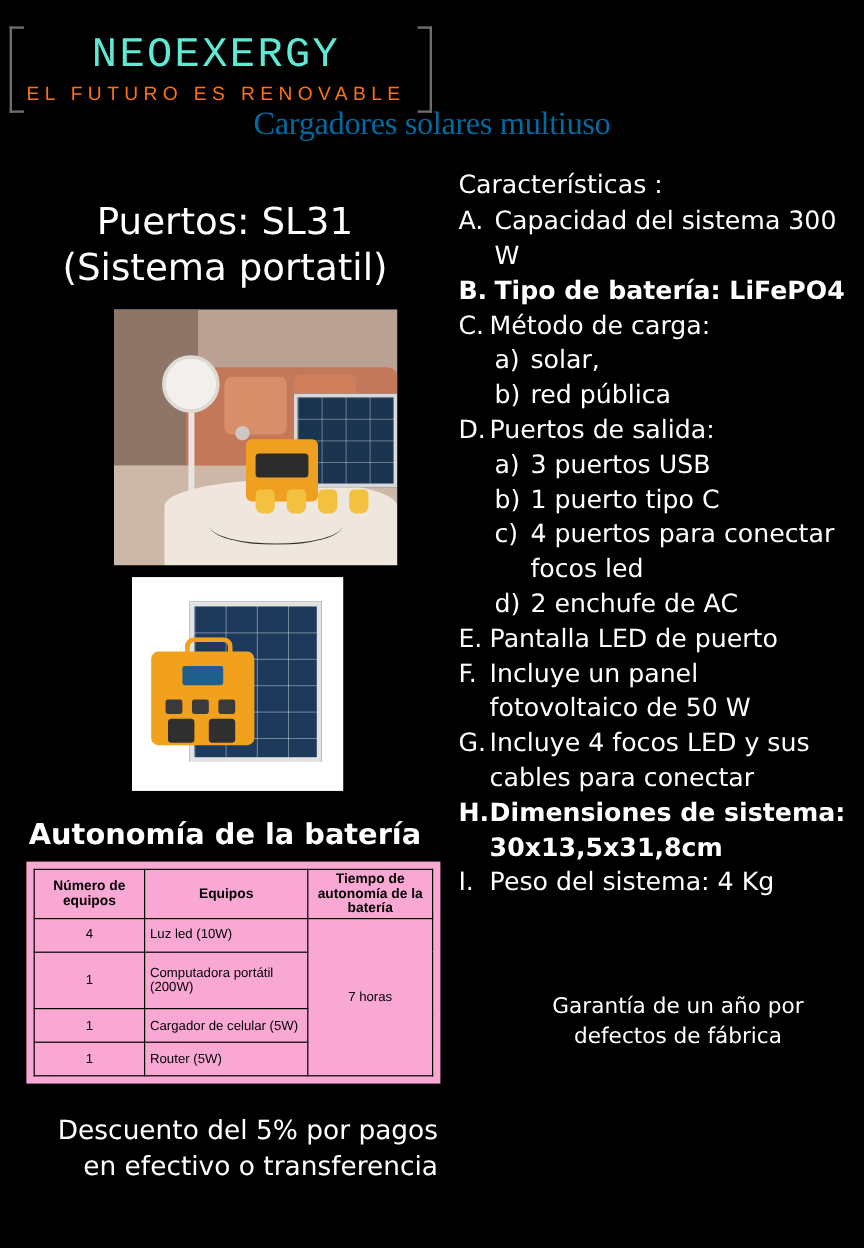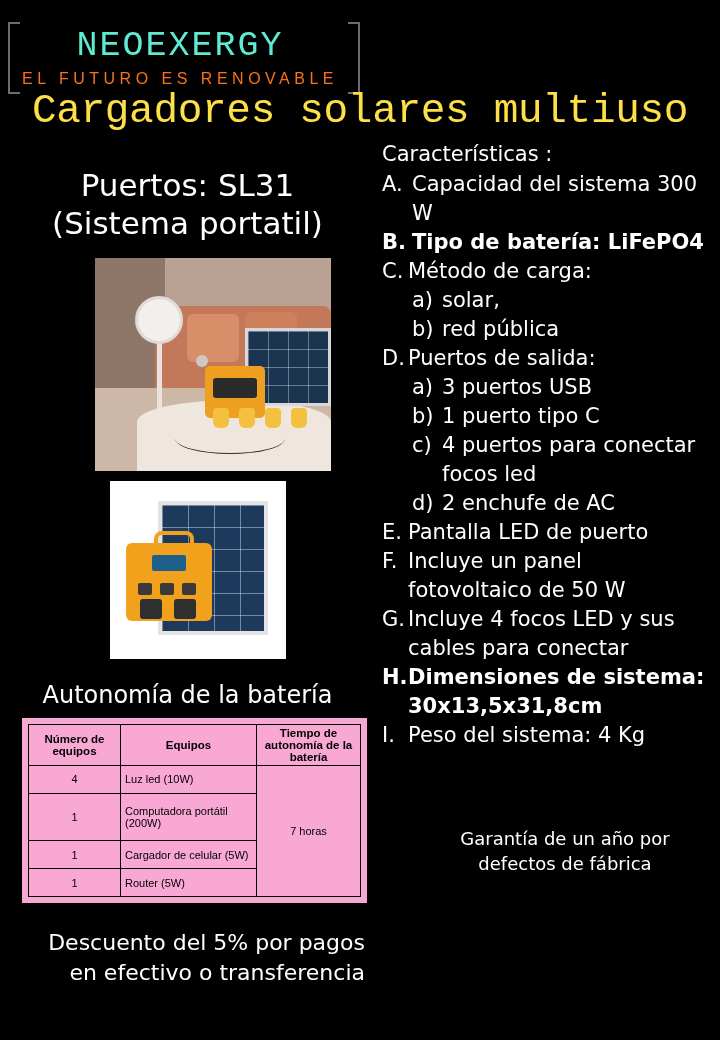--- a/index.html
+++ b/index.html
@@ -65,24 +65,24 @@
     color: #f97316;
   }
 
   
   .main-title {
     position: absolute;
     left: 0;
     top: 88px;
     width: 720px;
     text-align: center;
-    font-size: 41px;
-    font-family: Liberation Mono, monospace;
+    font-size: 27px;
+    font-family: Liberation Serif, serif;
     font-weight: 400;
-    color: #fde047;
+    color: #0369a1;
     letter-spacing: -0.3px;
   }
 
   
   .model-heading {
     position: absolute;
     left: 10px;
     top: 166px;
     width: 355px;
     text-align: center;
@@ -150,20 +150,21 @@
 
   
   .autonomy-title {
     position: absolute;
     left: 10px;
     top: 681px;
     width: 355px;
     text-align: center;
     font-size: 24px;
     font-family: "DejaVu Sans", sans-serif;
+    font-weight: bold;
   }
   .table-wrap {
     position: absolute;
     left: 22px;
     top: 718px;
     width: 345px;
     height: 185px;
     background: #f9a8d4;
     padding: 6px;
     box-sizing: border-box;

